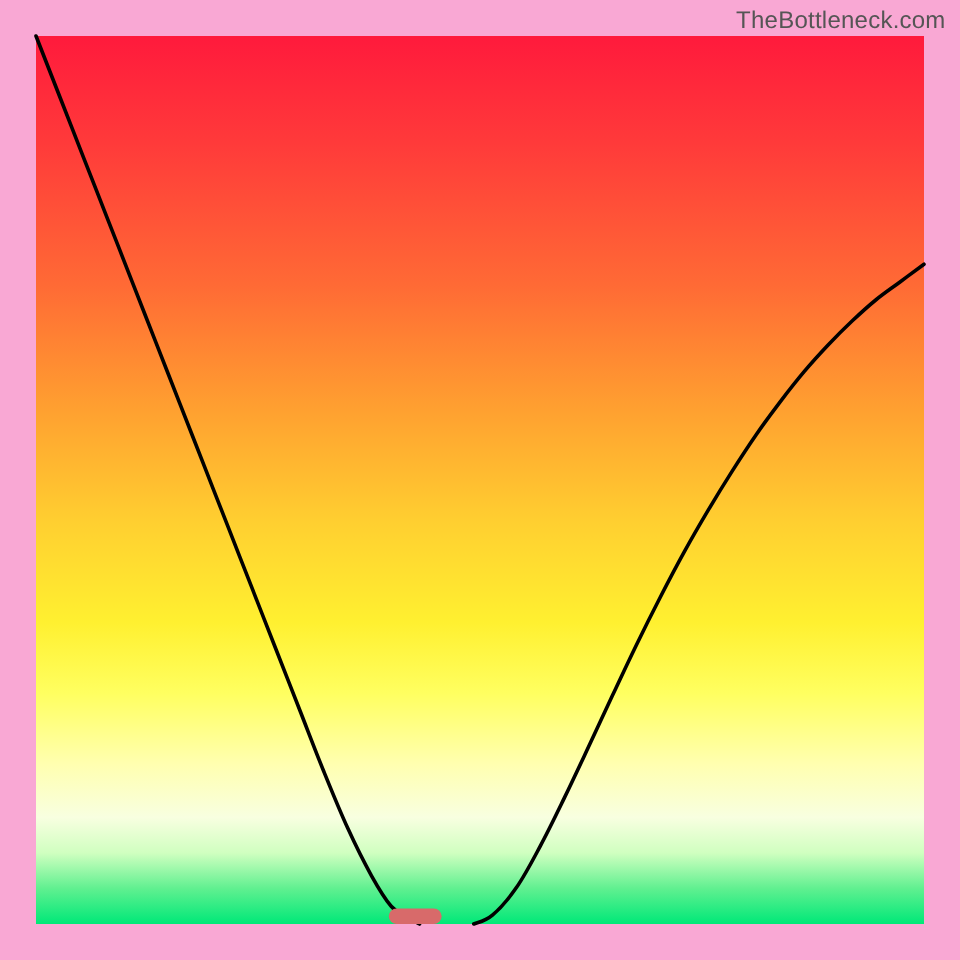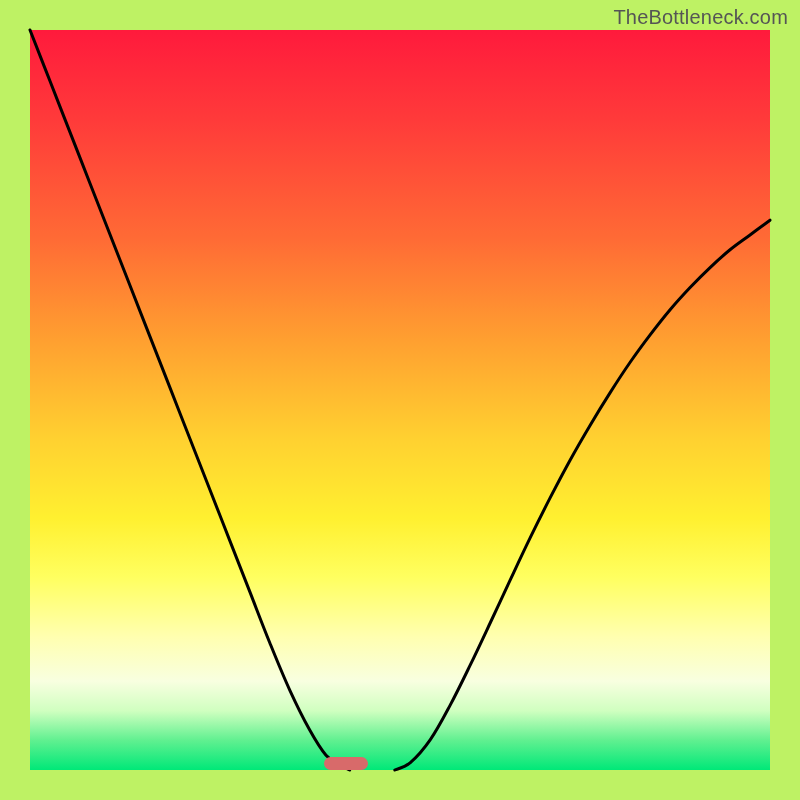--- a/index.html
+++ b/index.html
@@ -10,21 +10,21 @@
     background: #000;
     overflow: hidden;
     font-family: Arial, Helvetica, sans-serif;
   }
   .frame {
     position: absolute;
     left: 0;
     top: 0;
     width: 800px;
     height: 800px;
-    background: #bef264;
+    background: #f9a8d4;
   }
   .plot-area {
     position: absolute;
     left: 30px;
     top: 30px;
     width: 740px;
     height: 740px;
     background: linear-gradient(to bottom,
       #ff1a3c 0%,
       #ff3a3a 12%,

